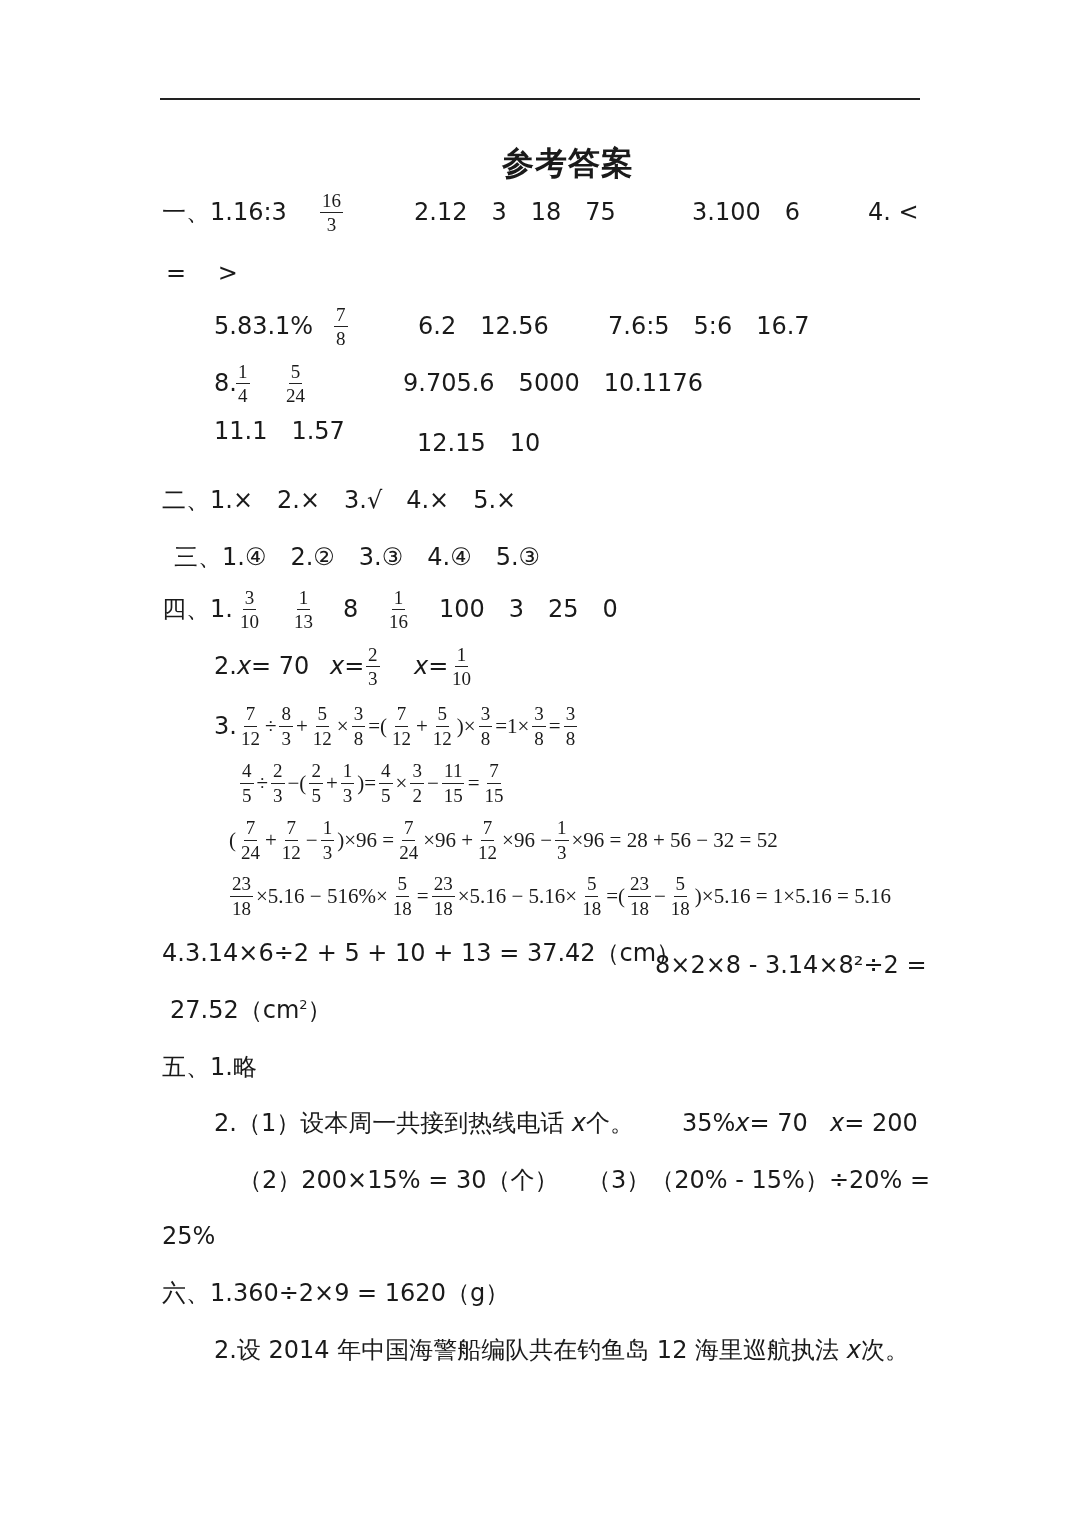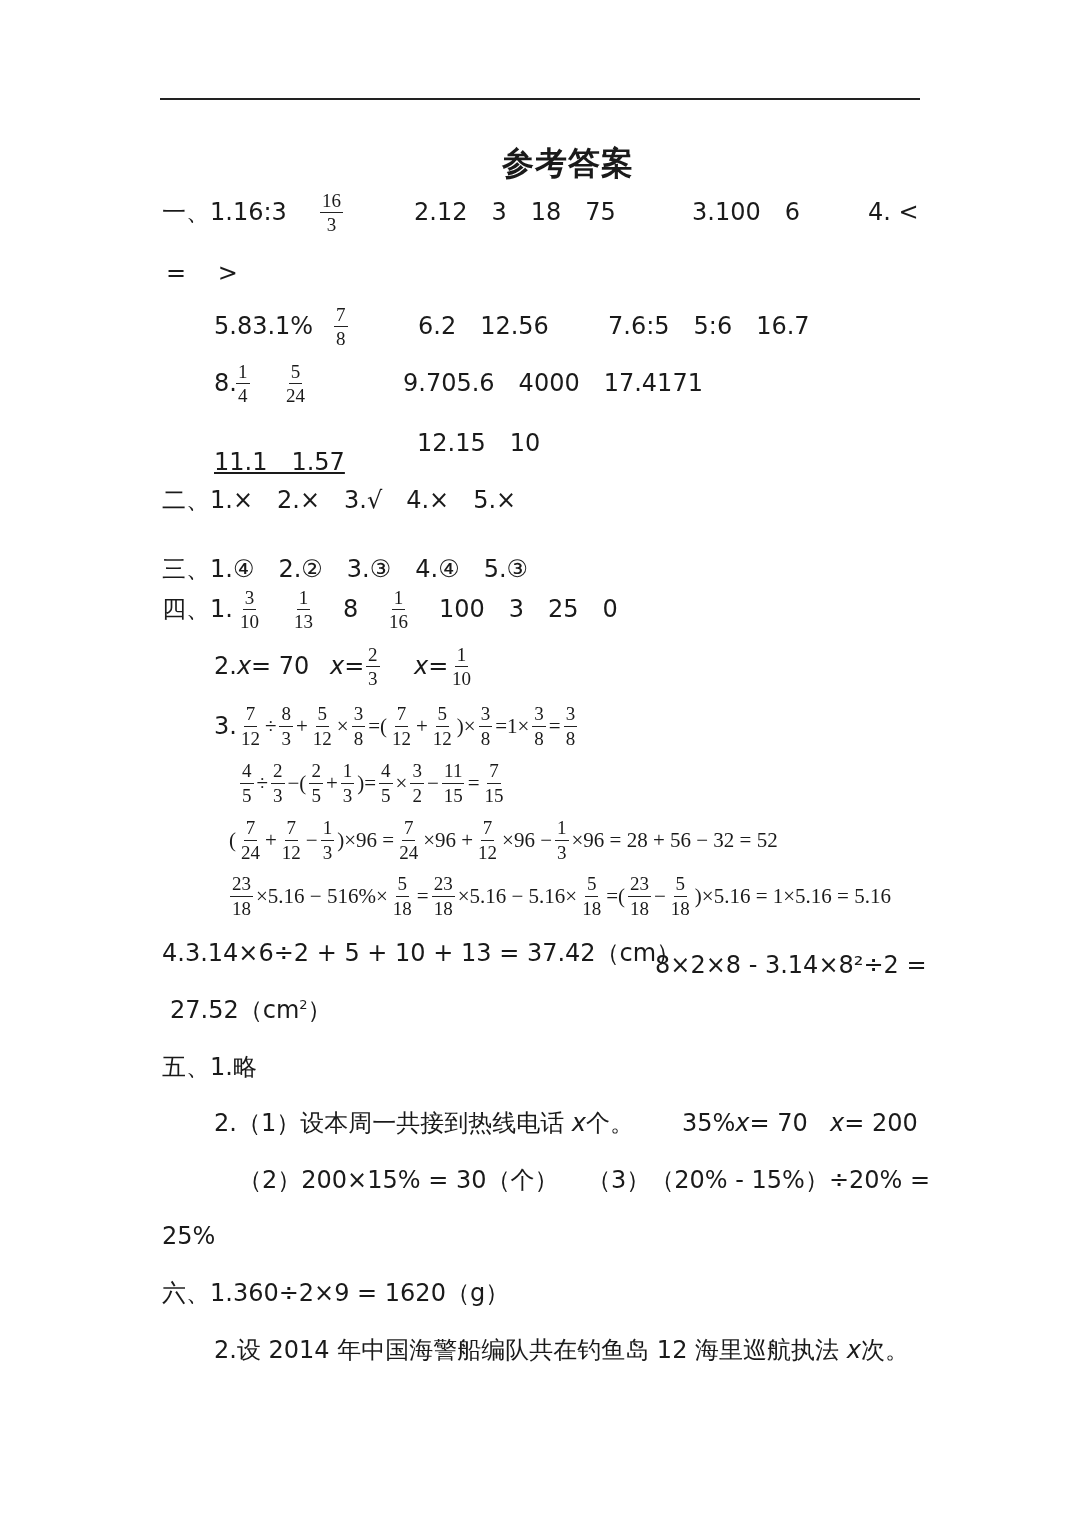--- a/index.html
+++ b/index.html
@@ -57,30 +57,30 @@
       <span class="num">1</span>
       <span class="den">4</span>
     </span>
 </div>
 <div class="item" style="left:282px; top:361px;">
   <span class="frac">
       <span class="num">5</span>
       <span class="den">24</span>
     </span>
 </div>
-<div class="line" style="left:403px; top:368px;">9.705.6　4000　17.4171</div>
-
-<div class="line" style="left:214px; top:447px;text-decoration:underline;">11.1　1.57</div>
+<div class="line" style="left:403px; top:368px;">9.705.6　5000　10.1176</div>
+
+<div class="line" style="left:214px; top:416px;">11.1　1.57</div>
 <div class="line" style="left:417px; top:428px;">12.15　10</div>
 
 <div class="line" style="left:162px; top:485px;">
   <span>二、</span><span>1.×　2.×　3.√　4.×　5.×</span>
 </div>
 
-<div class="line" style="left:162px; top:542px;margin-top:12px;">
+<div class="line" style="left:174px; top:542px;">
   <span>三、</span><span>1.④　2.②　3.③　4.④　5.③</span>
 </div>
 
 <div class="line" style="left:162px; top:594px;text-align:right;">
   <span>四、</span><span>1.</span>
 </div>
 <div class="item" style="left:236px; top:587px;">
   <span class="frac">
       <span class="num">3</span>
       <span class="den">10</span>

